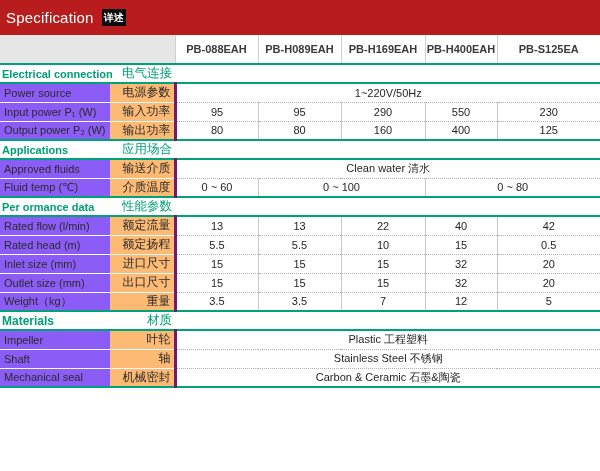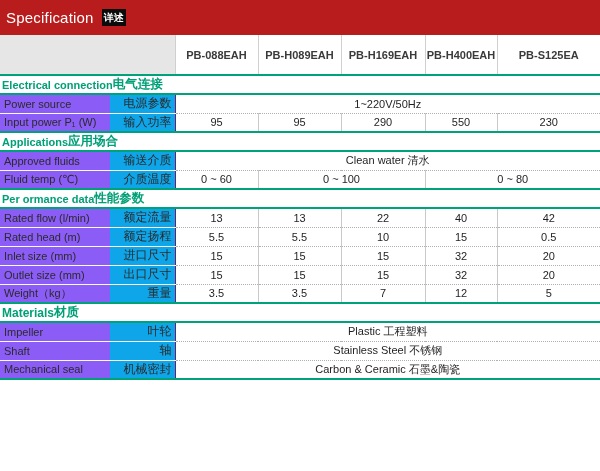--- a/index.html
+++ b/index.html
@@ -2,33 +2,33 @@
 <html><head>
 <meta charset="utf-8">
 <style>
   html,body{margin:0;padding:0}
   body{width:600px;height:471px;background:#fff;font-family:"Liberation Sans","DejaVu Sans",sans-serif;font-size:11px;color:#222}
   .titlebar{height:35px;background:#b91c1c;display:flex;align-items:center;gap:8px;padding-left:6px}
   .t-en{color:#fff;font-size:15px;letter-spacing:.2px}
   .t-zh{background:#0b0b0b;color:#fff;font-size:10px;font-weight:bold;padding:0 2px;line-height:17px}
   table{width:600px;border-collapse:collapse;table-layout:fixed}
   td,th{padding:0;overflow:hidden;white-space:nowrap;font-weight:normal}
-  thead tr{height:40px}
+  thead tr{height:29px}
   th.corner{background:#e6e6e6;border-bottom:2px solid #00a379}
   th.model{background:#fff;font-weight:bold;color:#3a3a3a;font-size:11px;text-align:center;border-left:1px solid #cfcfcf;border-bottom:2px solid #00a379}
   tr.data{height:19px}
   td.lbl-en{background:#8b5cf6;padding-left:4px;border-bottom:1px solid #fbfbfb;color:#2b2b2b}
-  td.lbl-zh{background:#0ea5e9;text-align:right;padding-right:3px;font-size:12px;border-bottom:1px solid #fbfbfb;color:#2b2b2b}
+  td.lbl-zh{background:#fdba74;text-align:right;padding-right:3px;font-size:12px;border-bottom:1px solid #fbfbfb;color:#2b2b2b}
   td.val{text-align:center;background:#fff;border-left:1px solid #c9c9c9;border-bottom:1px dotted #b0b0b0;color:#1f1f1f}
-  td.val.first{border-left:1px solid #701a75}
+  td.val.first{border-left:3px solid #701a75}
   tr.section{height:18px}
   tr.section td{background:#fff;border-top:2px solid #00a379;border-bottom:2px solid #00a379}
-  .sec-flex{display:flex;justify-content:flex-start;align-items:center}
+  .sec-flex{display:flex;justify-content:space-between;align-items:center}
   .sec-en{color:#00a077;font-weight:bold;padding-left:2px;font-size:11px}
-  .sec-zh{color:#00a077;font-weight:bold;font-size:12.5px;padding-right:3px}
+  .sec-zh{color:#00a077;font-weight:normal;font-size:12.5px;padding-right:3px}
   tr.section.serif .sec-en{font-family:Liberation Sans, sans-serif;font-size:12px}
   tr.last td{border-bottom:2px solid #00a379}
 </style>
 </head>
 <body>
 
 <div class="titlebar">
   <span class="t-en">Specification</span>
   <span class="t-zh">详述</span>
 </div>
@@ -70,20 +70,29 @@
       <td class="val first" colspan="5">1~220V/50Hz</td>
     </tr>
     <tr class="data">
       <td class="lbl-en">Input power P₁ (W)</td>
       <td class="lbl-zh">输入功率</td>
       <td class="val first">95</td>
       <td class="val">95</td>
       <td class="val">290</td>
       <td class="val">550</td>
       <td class="val">230</td>
+    </tr>
+    <tr class="data">
+      <td class="lbl-en">Output power P₂ (W)</td>
+      <td class="lbl-zh">输出功率</td>
+      <td class="val first">80</td>
+      <td class="val">80</td>
+      <td class="val">160</td>
+      <td class="val">400</td>
+      <td class="val">125</td>
     </tr>
 
     <tr class="section">
       <td colspan="2">
           <div class="sec-flex">
             <span class="sec-en">Applications</span>
             <span class="sec-zh">应用场合</span>
           </div>
         </td>
       <td colspan="5"></td>

